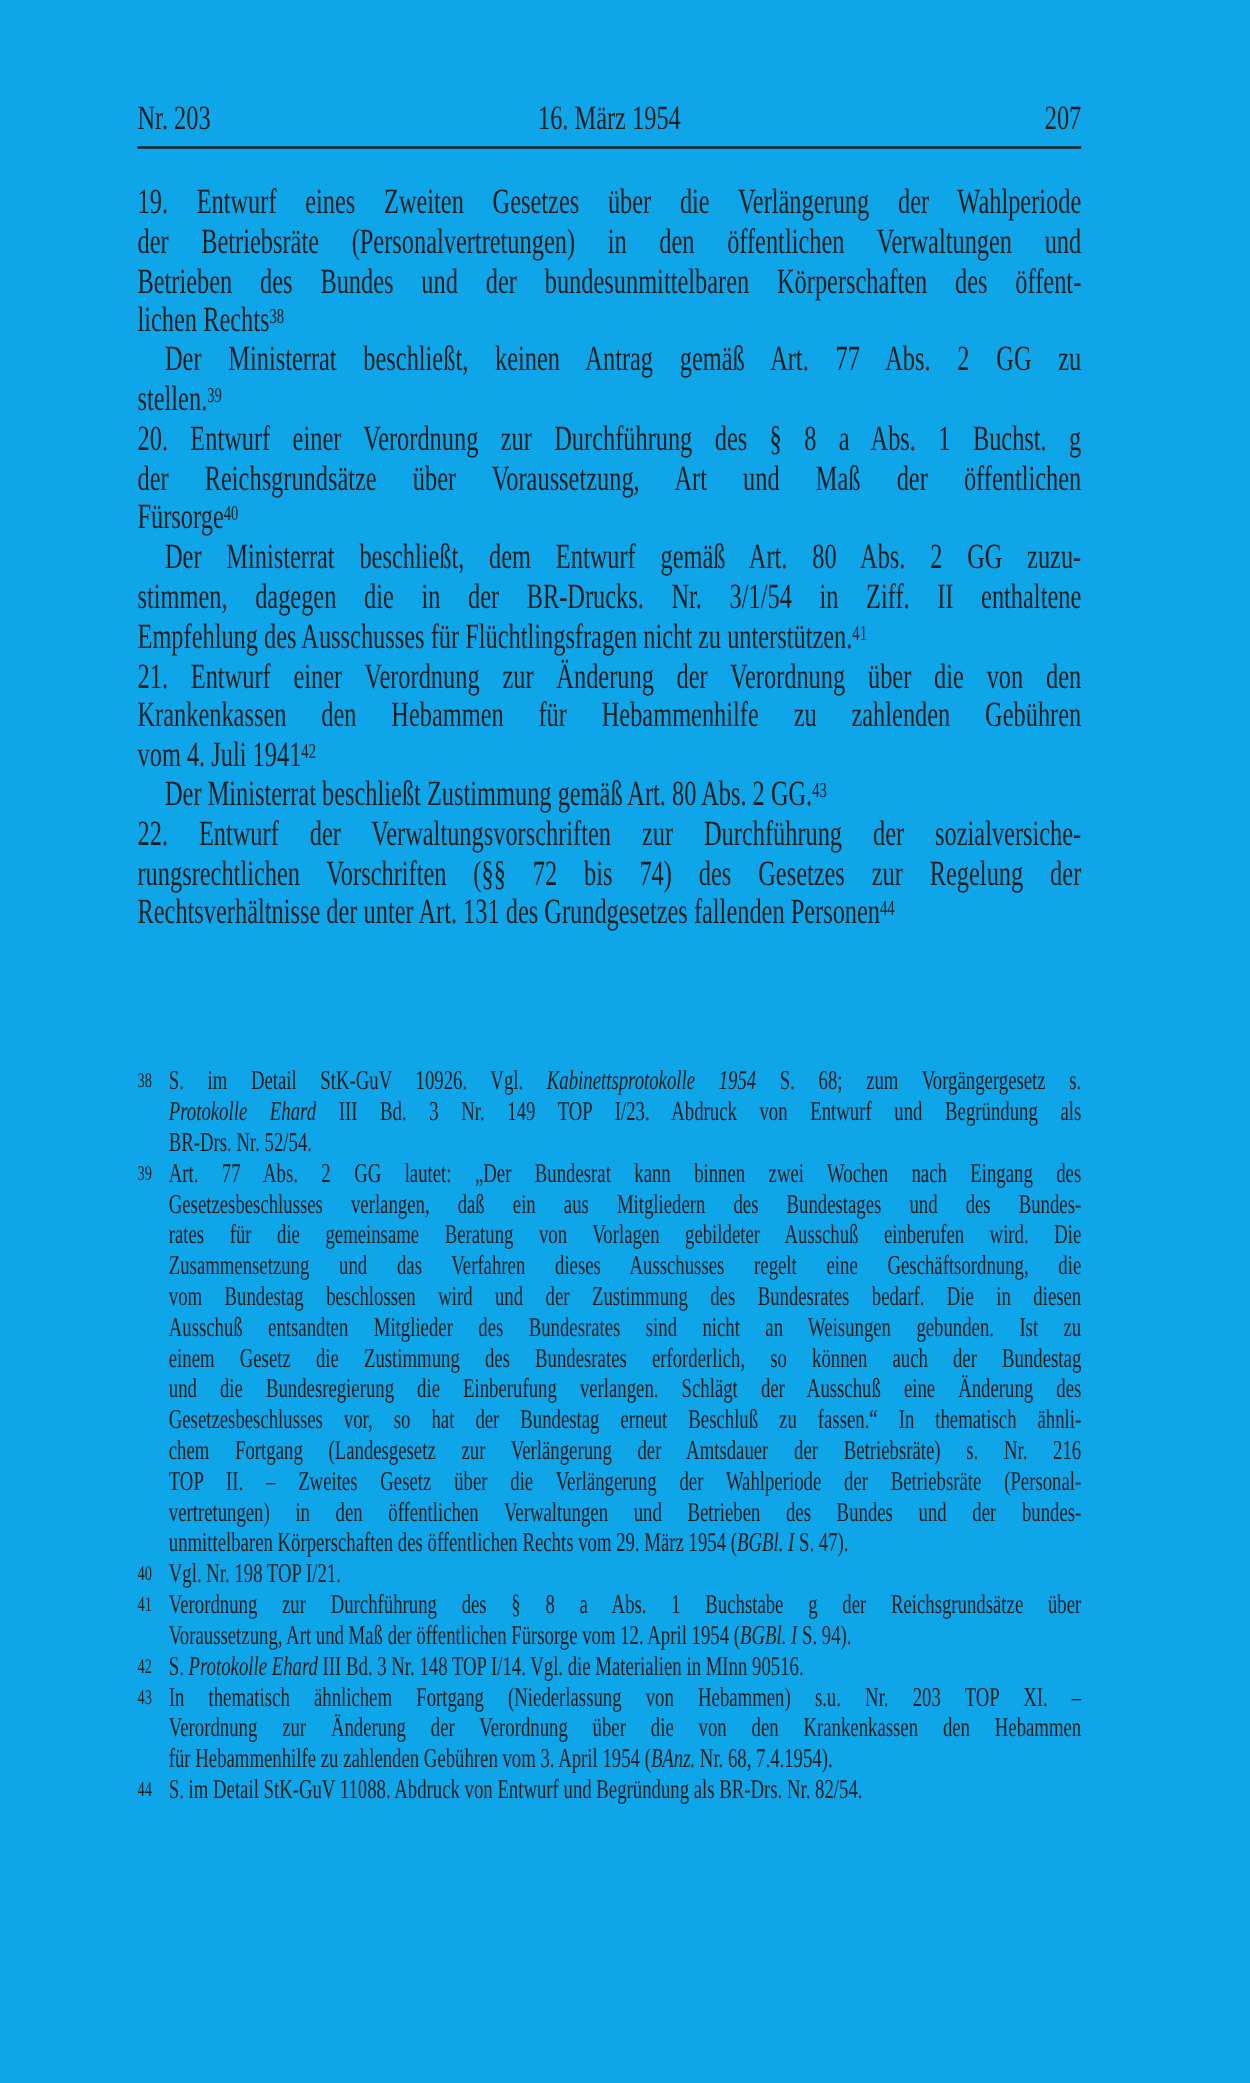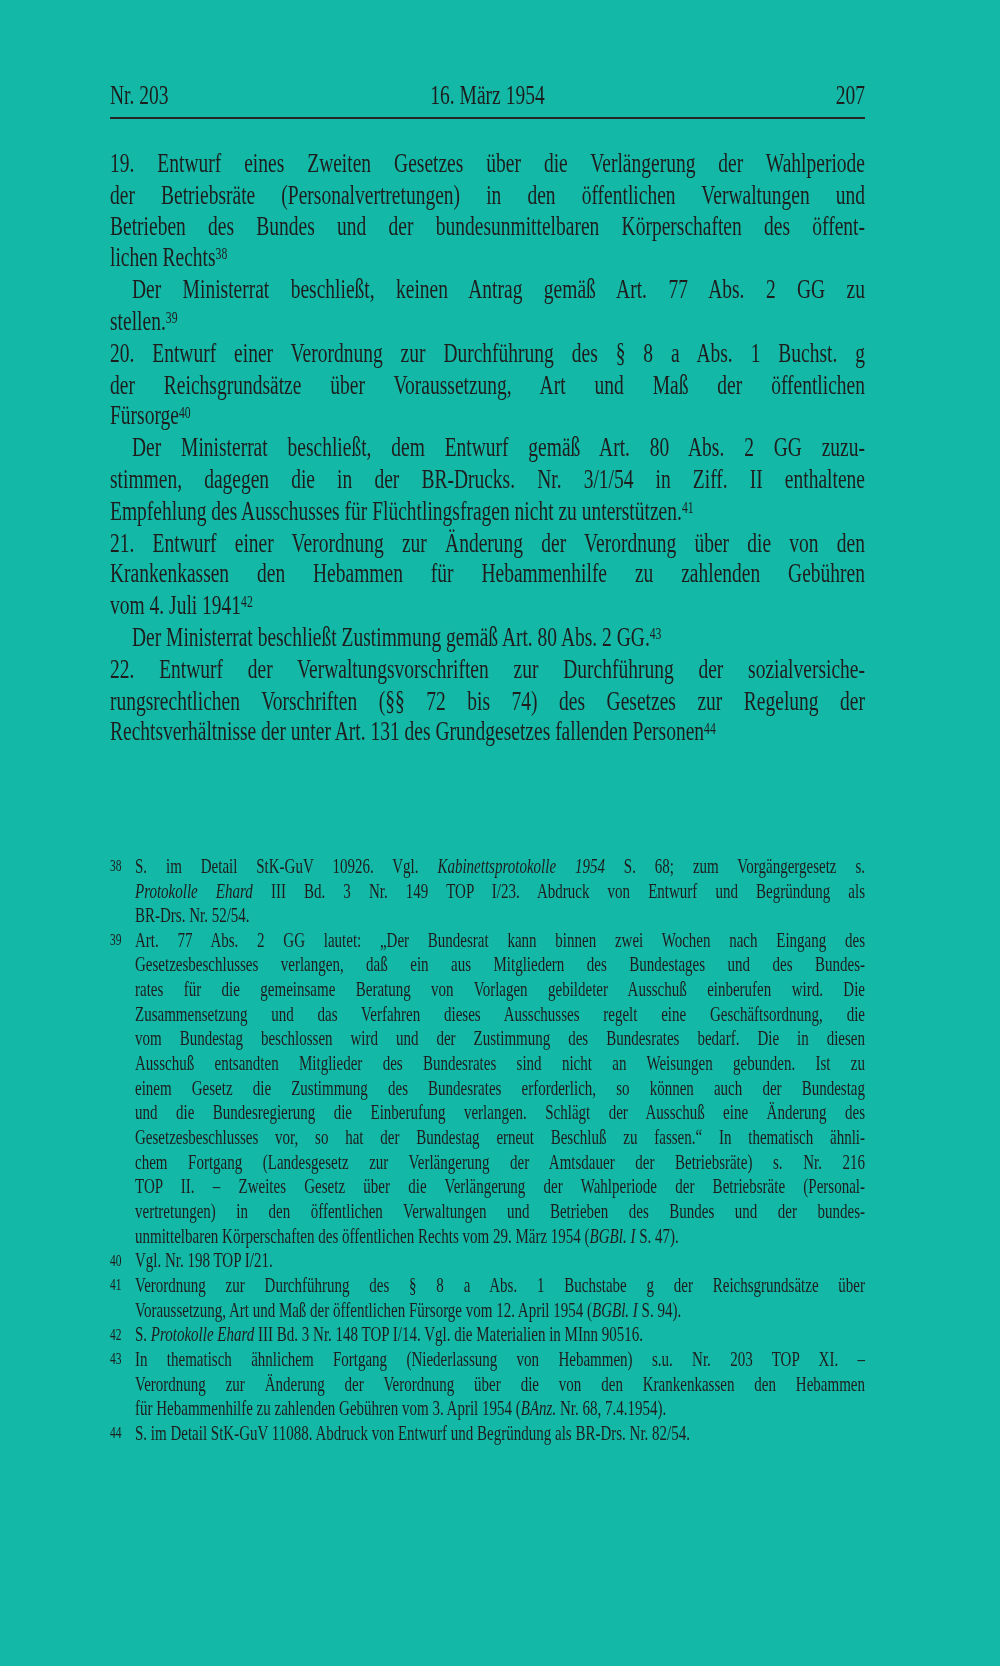--- a/index.html
+++ b/index.html
@@ -1,17 +1,17 @@
 <!DOCTYPE html>
 <html><head>
 <meta charset="utf-8">
 <style>
   html,body{margin:0;padding:0;background:#e8e8e8;}
   .page{
-    position:relative;width:1000px;height:1666px;background:#14b8a6;
+    position:relative;width:1000px;height:1666px;background:#0ea5e9;
     font-family:"Liberation Serif","DejaVu Serif",serif;color:#1d1d1d;
     overflow:hidden;
   }
   .header{
     position:absolute;left:110px;top:82px;width:755px;
     display:grid;grid-template-columns:1fr auto 1fr;
     font-size:19.5px;line-height:20px;
     transform:scale(1,1.4);transform-origin:0 0;
     white-space:nowrap;
   }

